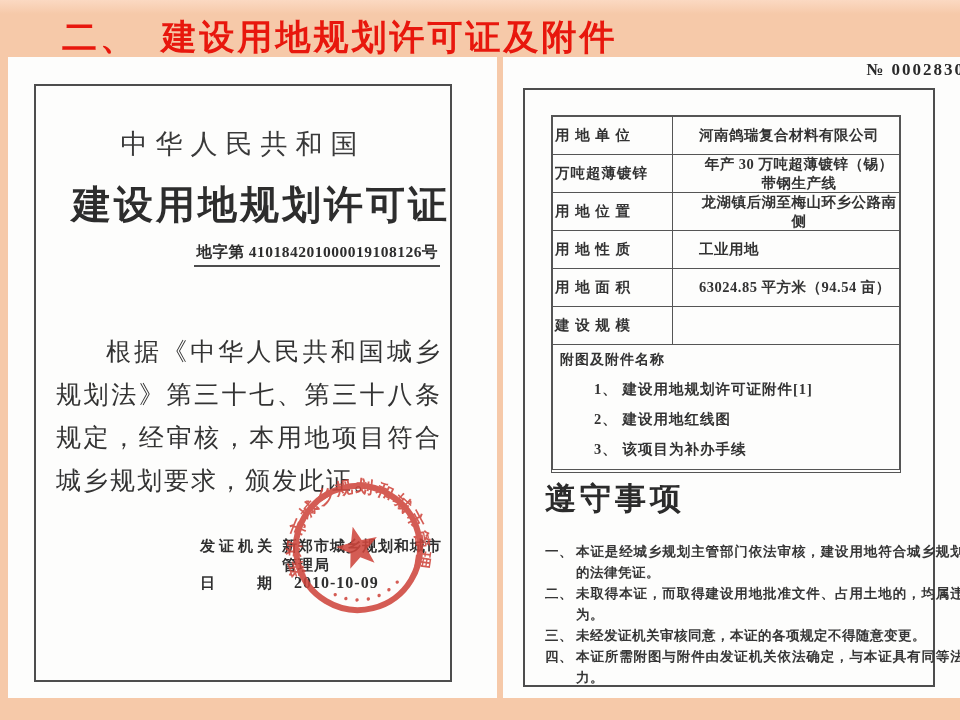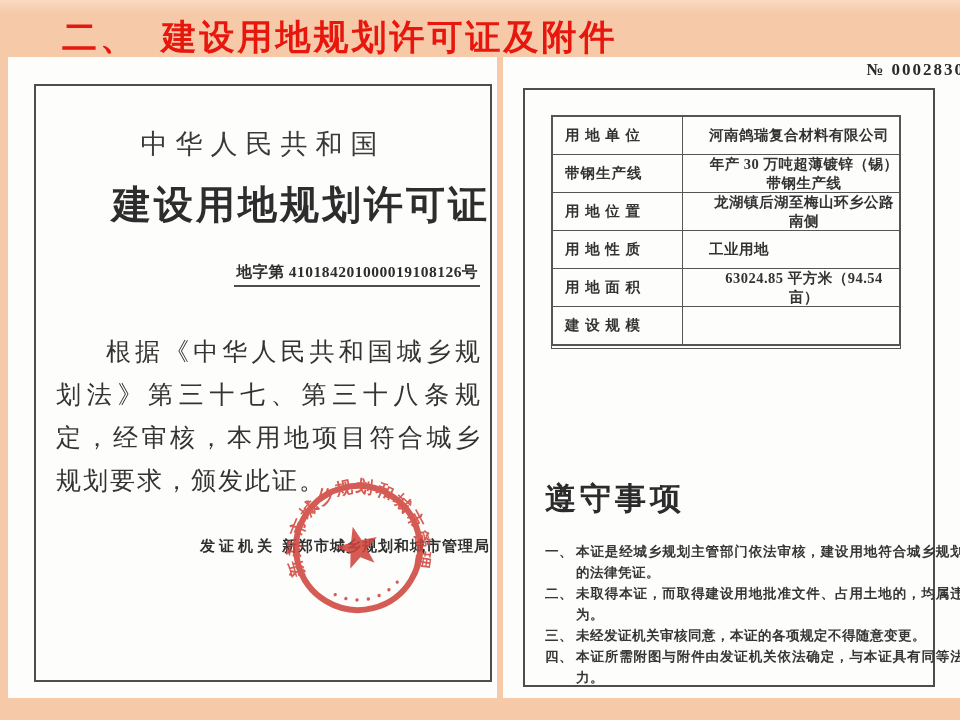--- a/index.html
+++ b/index.html
@@ -19,34 +19,33 @@
     letter-spacing:3px;white-space:pre;
   }
   
   .sheet{position:absolute;top:57px;height:641px;background:#fdfdfc;}
   .sheet-left{left:8px;width:489px;}
   .sheet-right{left:503px;width:512px;}
   
   .cert-border{
     position:absolute;left:26px;top:27px;width:414px;height:594px;
     border:2px solid #4d4d4d;
-    padding-left:40px;
   }
   .country{
     position:absolute;top:40px;left:0;width:100%;text-align:center;
     font-size:27px;letter-spacing:8px;color:#3a3a3a;
   }
   .cert-title{
     position:absolute;top:92px;left:0;width:100%;text-align:right;
     font-size:39px;font-weight:bold;letter-spacing:3px;color:#2d2d2d;
   }
   .cert-no{
     position:absolute;top:156px;right:10px;
     font-size:15.5px;font-weight:bold;color:#2d2d2d;
-    border-bottom:2px solid #4d4d4d;padding:0 2px 2px 2px;letter-spacing:.5px;margin-top:20px;
+    border-bottom:2px solid #4d4d4d;padding:0 2px 2px 2px;letter-spacing:.5px;
   }
   .cert-body{
     position:absolute;top:244px;left:20px;right:8px;
     font-size:25px;line-height:1.72;letter-spacing:2px;
     text-indent:2em;text-align:justify;color:#333;font-weight:normal;
   }
   .issue-row{
     position:absolute;left:164px;display:flex;align-items:baseline;
     font-size:15px;font-weight:bold;color:#2f2f2f;
   }
@@ -69,21 +68,21 @@
     position:absolute;left:48px;top:58px;width:346px;
     border:2px solid #555;border-bottom:4px double #555;
     background:#fdfdfc;
   }
   .t-row{
     display:flex;height:37px;border-bottom:1.5px solid #555;
     font-size:14.5px;font-weight:bold;color:#333;
   }
   .t-label{
     flex:0 0 117px;display:flex;align-items:center;
-    padding-left:12px;letter-spacing:1px;
+    padding-left:2px;letter-spacing:1px;
   }
   .t-value{
     flex:1;display:flex;align-items:center;
     border-left:1.5px solid #555;padding-left:26px;letter-spacing:.5px;text-align:center;
   }
   .attachments{min-height:108px;padding:6px 10px 10px 7px;}
   .attach-heading{font-size:14px;font-weight:bold;color:#333;letter-spacing:1px;}
   .attach-item{
     margin:11px 0 0 34px;font-size:14.5px;font-weight:bold;
     color:#333;letter-spacing:1px;
@@ -110,20 +109,24 @@
   <div class="sheet sheet-left">
     <div class="cert-border">
       <div class="country">中华人民共和国</div>
       <div class="cert-title">建设用地规划许可证</div>
       <div class="cert-no">地字第 410184201000019108126号</div>
       <div class="cert-body">根据《中华人民共和国城乡规划法》第三十七、第三十八条规定，经审核，本用地项目符合城乡规划要求，颁发此证。</div>
 
       <div class="issue-row row-issuer">
         <span class="lab">发证机关</span>
         <span class="val">新郑市城乡规划和城市管理局</span>
+      </div>
+      <div class="issue-row row-date">
+        <span class="lab">日　　期</span>
+        <span class="val">2010-10-09</span>
       </div>
 
       <svg class="seal" width="170" height="170" viewBox="0 0 170 170">
         <g transform="rotate(-14 85 85)" opacity="0.87">
           <circle cx="85" cy="85" r="62" fill="none" stroke="#cf453c" stroke-width="6"></circle>
           <path id="sealArc" d="M 31,112 A 59 59 0 1 1 139,112" fill="none"></path>
           <text font-size="17" font-weight="bold" fill="#cf453c" letter-spacing="2" font-family="Liberation Serif, DejaVu Serif, serif">
             <textPath href="#sealArc" startOffset="6%">新郑市城乡规划和城市管理局</textPath>
           </text>
           <polygon fill="#cf453c" points="85,63 90.5,78.1 106,78.8 93.5,88.2 97.5,103.2 85,94.5 72.5,103.2 76.5,88.2 64,78.8 79.5,78.1"></polygon>
@@ -144,38 +147,44 @@
   <div class="sheet sheet-right">
     <div class="serial">№ 0002830</div>
     <div class="outer-border"></div>
 
     <div class="info-table">
       <div class="t-row">
         <div class="t-label">用 地 单 位</div>
         <div class="t-value">河南鸽瑞复合材料有限公司</div>
       </div>
       <div class="t-row">
-        <div class="t-label">带钢生产线</div>
+        <div class="t-label">万吨超薄镀锌</div>
         <div class="t-value">年产 30 万吨超薄镀锌（锡）带钢生产线</div>
       </div>
       <div class="t-row">
         <div class="t-label">用 地 位 置</div>
         <div class="t-value">龙湖镇后湖至梅山环乡公路南侧</div>
       </div>
       <div class="t-row">
         <div class="t-label">用 地 性 质</div>
         <div class="t-value">工业用地</div>
       </div>
       <div class="t-row">
         <div class="t-label">用 地 面 积</div>
         <div class="t-value">63024.85 平方米（94.54 亩）</div>
       </div>
       <div class="t-row">
         <div class="t-label">建 设 规 模</div>
         <div class="t-value"></div>
+      </div>
+      <div class="attachments">
+        <div class="attach-heading">附图及附件名称</div>
+        <div class="attach-item">1、 建设用地规划许可证附件[1]</div>
+        <div class="attach-item">2、 建设用地红线图</div>
+        <div class="attach-item">3、 该项目为补办手续</div>
       </div>
     </div>
 
     <div class="compliance">
       <div class="comp-heading">遵守事项</div>
       <div class="comp-items">
         <div class="c-item">
           <span class="c-num">一、</span>
           <span class="c-text">本证是经城乡规划主管部门依法审核，建设用地符合城乡规划要求的法律凭证。</span>
         </div>

